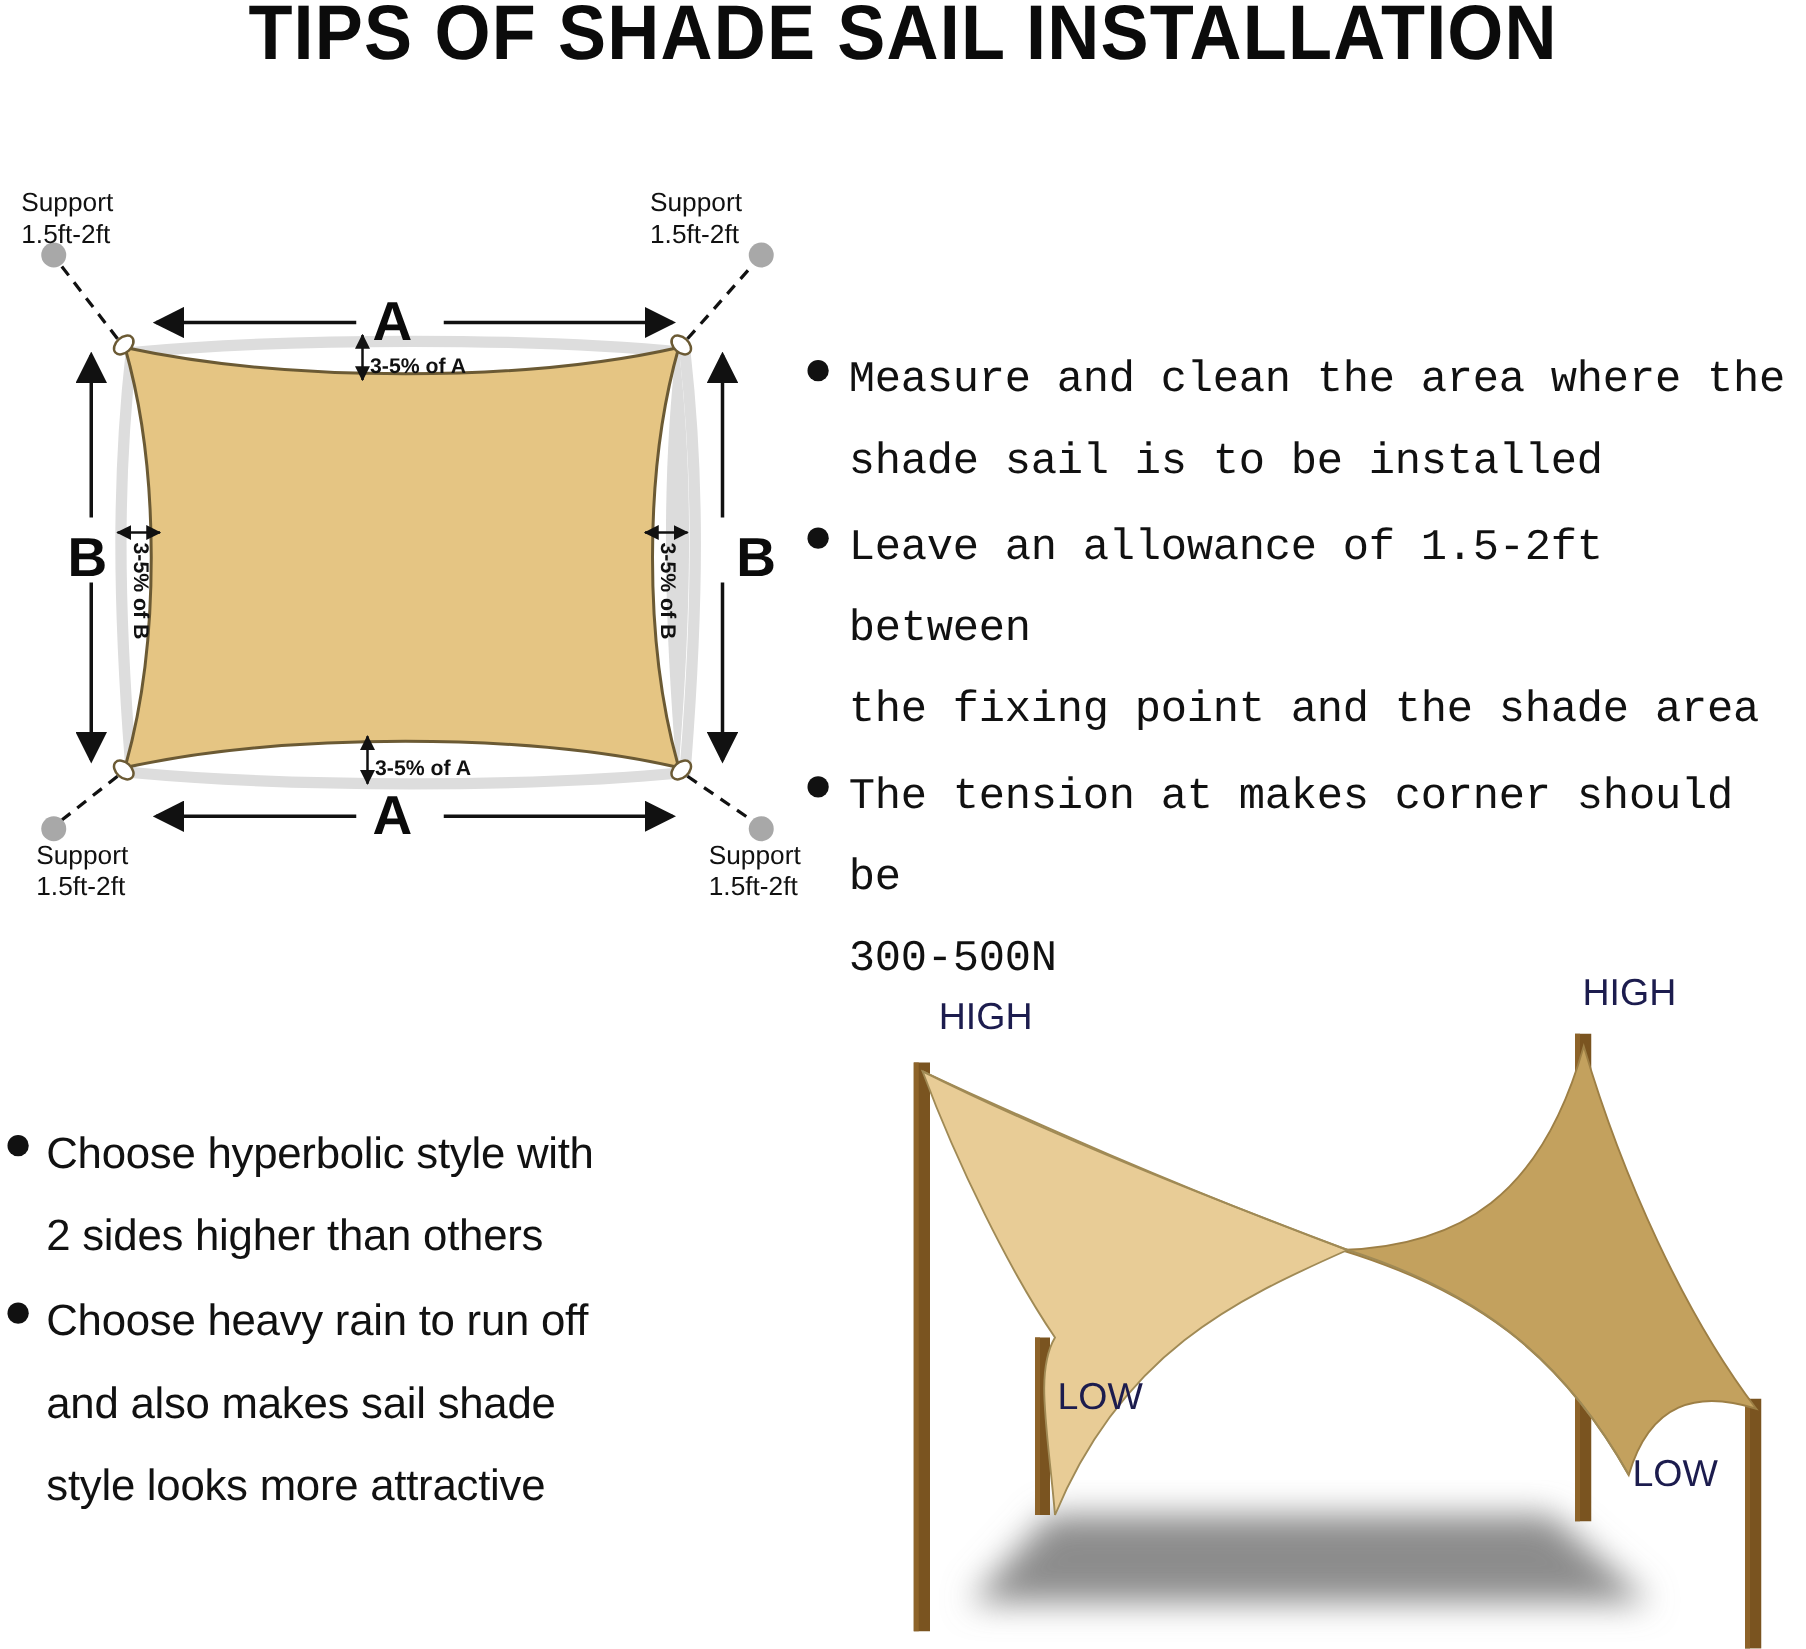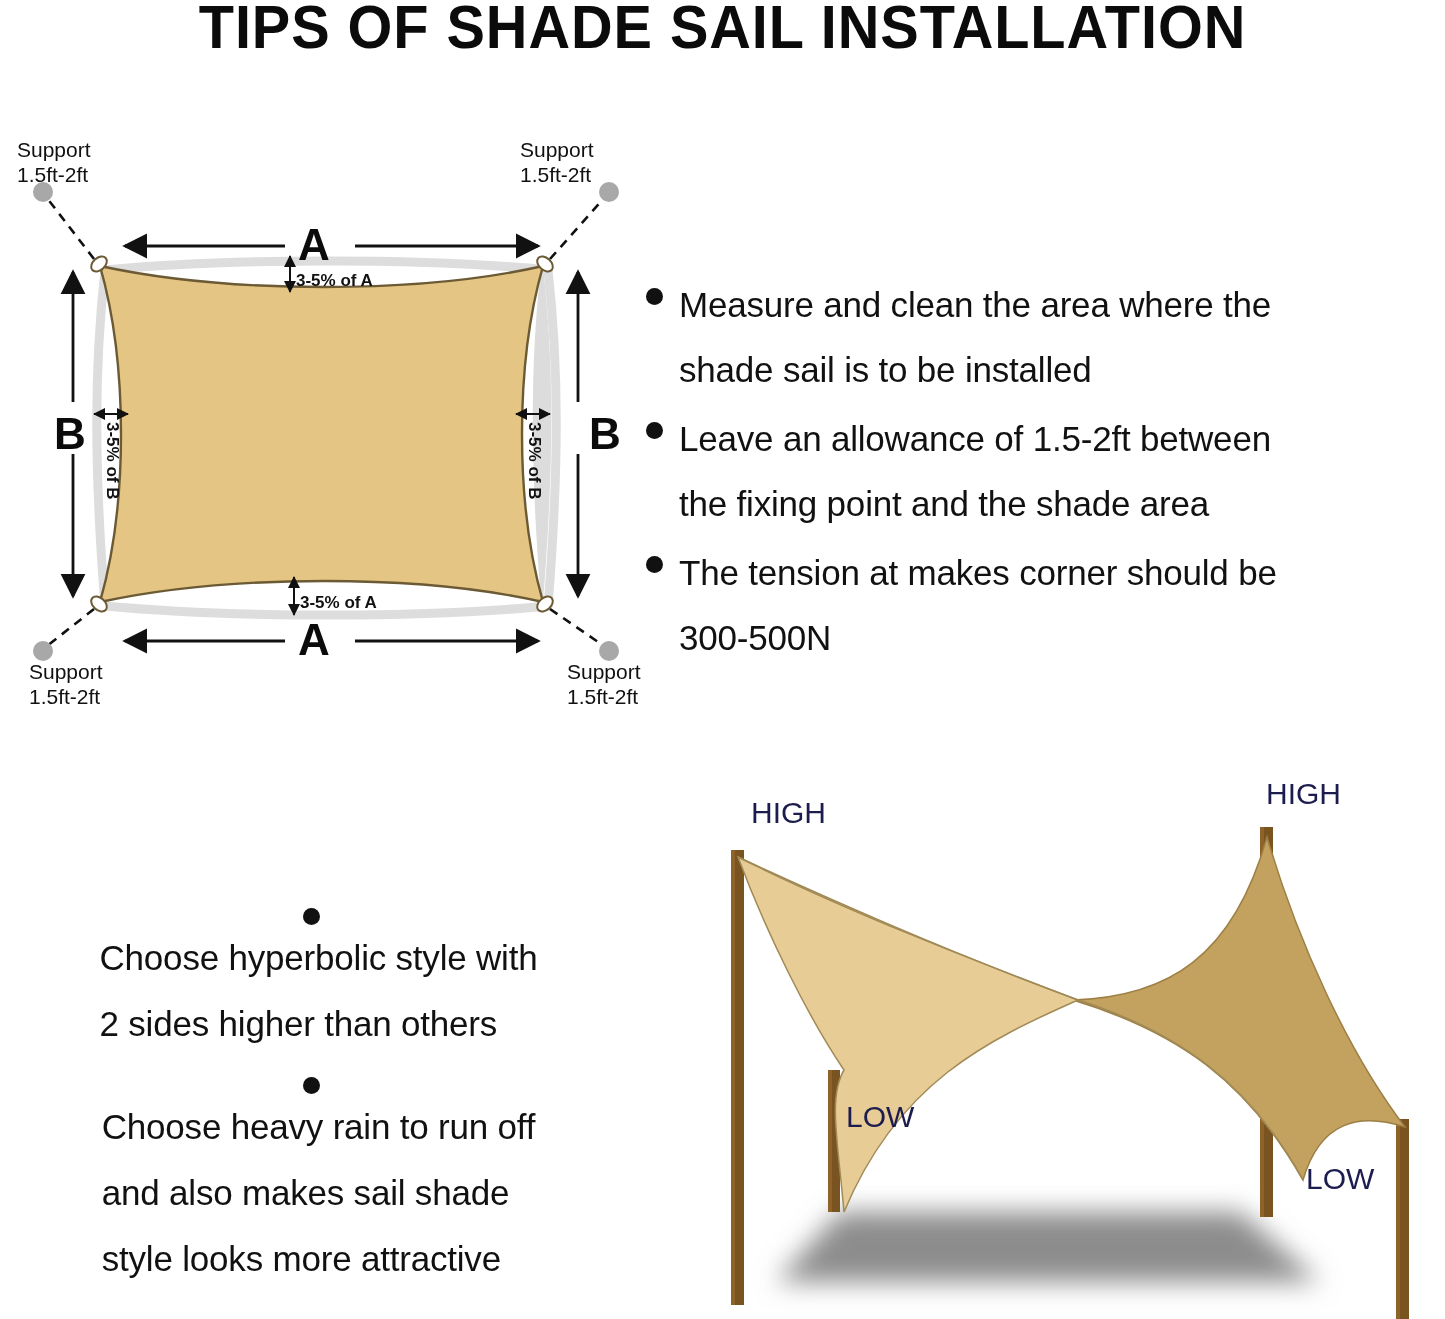--- a/index.html
+++ b/index.html
@@ -48,20 +48,21 @@
   #install-tips-list {
     position: absolute;
     left: 646px;
     top: 272px;
     width: 800px;
   }
   #install-tips-list .bullet-row {
     display: flex;
     align-items: flex-start;
     margin-bottom: 4px;
+    font-family: Liberation Mono, monospace;
   }
   #install-tips-list .bullet-dot {
     flex: 0 0 auto;
     width: 17px;
     height: 17px;
     border-radius: 50%;
     background: #111111;
     margin-top: 16px;
     margin-right: 16px;
   }
@@ -74,23 +75,22 @@
 
   
   #hyperbolic-tips-list {
     position: absolute;
     left: 6px;
     top: 890px;
     width: 625px;
   }
   #hyperbolic-tips-list .bullet-row {
     display: flex;
-    align-items: center;
+    align-items: flex-start;
     margin-bottom: 2px;
-    flex-direction: column;
   }
   #hyperbolic-tips-list .bullet-dot {
     flex: 0 0 auto;
     width: 17px;
     height: 17px;
     border-radius: 50%;
     background: #111111;
     margin-top: 18px;
     margin-right: 14px;
   }
@@ -114,21 +114,21 @@
   .dim-label-big   { font-family: "Liberation Sans", sans-serif; font-weight: bold; font-size: 44px; fill: #0b0b0b; }
   .dim-label-small { font-family: "Liberation Sans", sans-serif; font-weight: bold; font-size: 17px; fill: #111111; }
   .support-label   { font-family: "Liberation Sans", sans-serif; font-size: 21px; fill: #111111; }
   .hl-label        { font-family: "Liberation Sans", sans-serif; font-size: 30px; fill: #1c1c4e; }
 </style>
 </head>
 <body>
 
 <div id="page-title">TIPS OF SHADE SAIL INSTALLATION</div>
 
-<div id="sail-dimension-diagram" style="top:134px;">
+<div id="sail-dimension-diagram" style="top:146px;">
   <svg width="660" height="590" viewBox="0 0 660 590" xmlns="http://www.w3.org/2000/svg">
     <defs>
       <marker id="arrHead" markerWidth="9" markerHeight="9" refX="8" refY="4.5" orient="auto">
         <path d="M0,0 L9,4.5 L0,9 z" fill="#111"></path>
       </marker>
       <marker id="arrTail" markerWidth="9" markerHeight="9" refX="1" refY="4.5" orient="auto">
         <path d="M9,0 L0,4.5 L9,9 z" fill="#111"></path>
       </marker>
       <marker id="arrHeadS" markerWidth="6" markerHeight="6" refX="5.5" refY="3" orient="auto">
         <path d="M0,0 L6,3 L0,6 z" fill="#111"></path>

